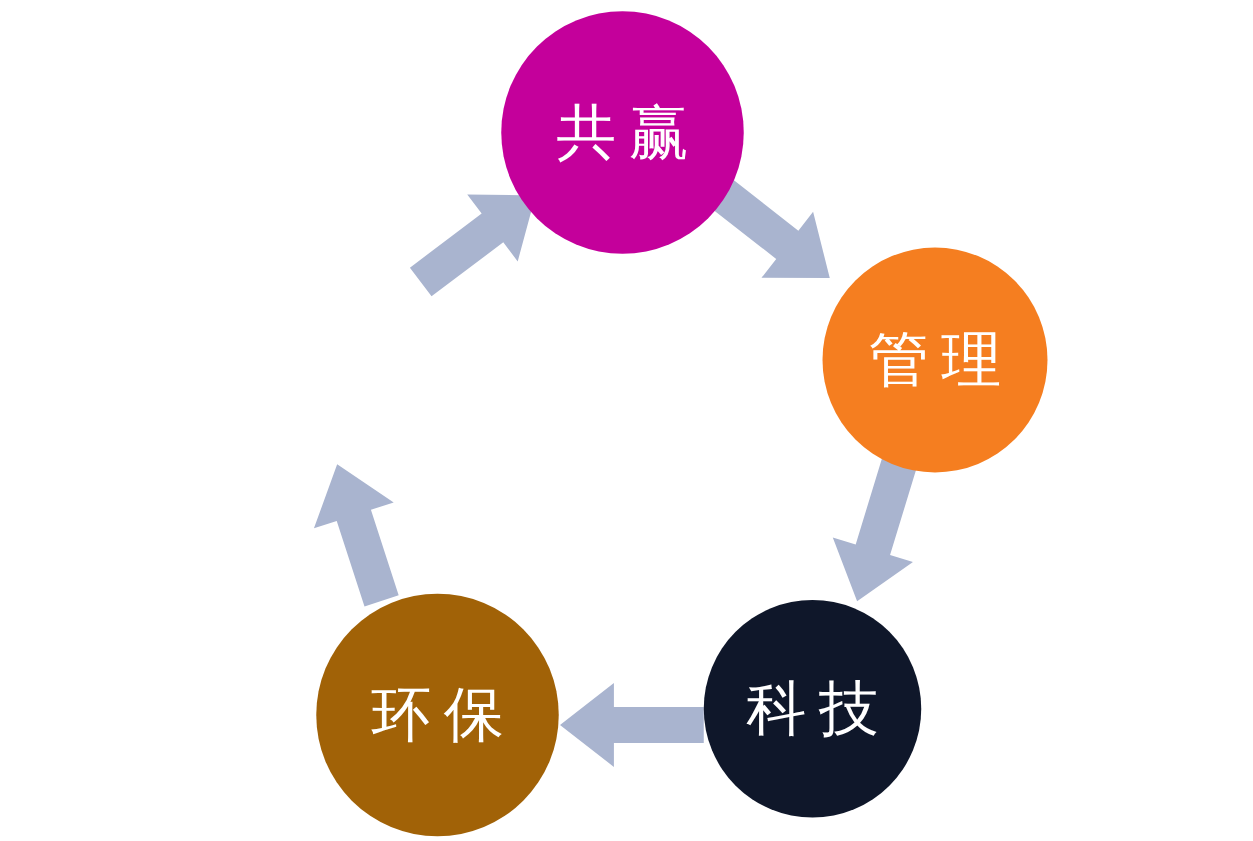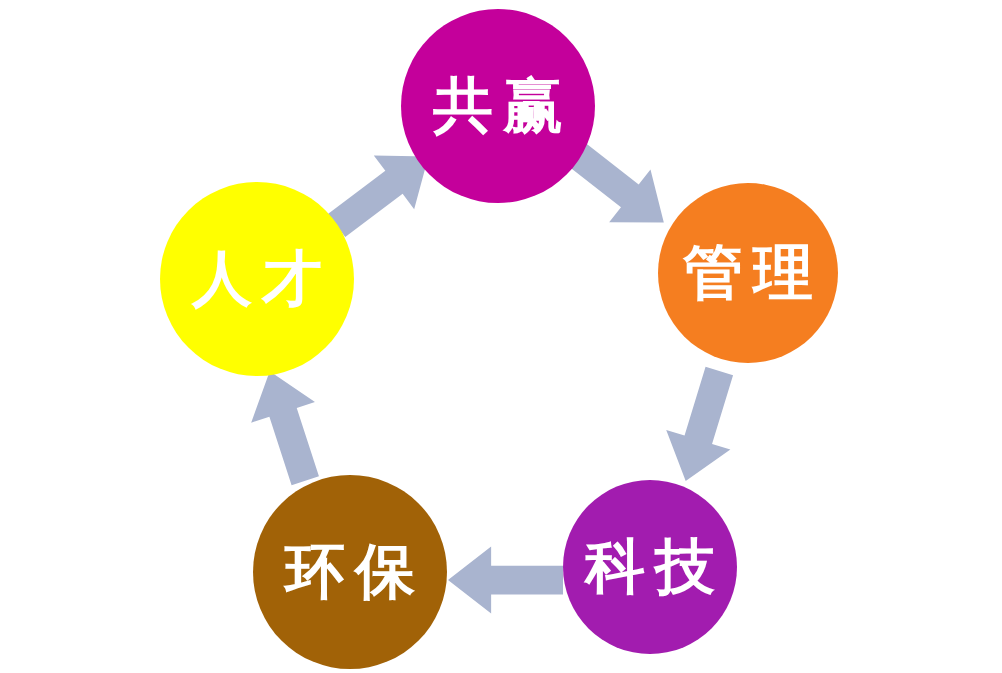--- a/index.html
+++ b/index.html
@@ -18,30 +18,30 @@
   }
   .node {
     position: absolute;
     border-radius: 50%;
     display: flex;
     align-items: center;
     justify-content: center;
   }
   .node-label {
     color: #ffffff;
-    font-weight: bold;
-    font-size: 60px;
+    font-weight: normal;
+    font-size: 48px;
     letter-spacing: 10px;
     text-indent: 10px;
     white-space: nowrap;
     user-select: none;
   }
   
   .node-winwin      { left: 401px; top:   9px; width: 194px; height: 194px; }
-  .node-management  { left: 658px; top: 183px; width: 180px; height: 180px; }
+  .node-management  { left: 658px; top: 198px; width: 180px; height: 180px; }
   .node-technology  { left: 563px; top: 480px; width: 174px; height: 174px; }
   .node-environment { left: 253px; top: 475px; width: 194px; height: 194px; }
   .node-talent      { left: 160px; top: 182px; width: 194px; height: 194px; }
 
   .arrow {
     position: absolute;
     width: 115px;
     height: 70px;
     overflow: visible;
   }
@@ -78,25 +78,22 @@
   </svg>
 
   <div class="node node-winwin" style="background-color: rgb(196, 0, 155);">
     <span class="node-label">共赢</span>
   </div>
 
   <div class="node node-management" style="background-color: rgb(245, 126, 32);">
     <span class="node-label">管理</span>
   </div>
 
-  <div class="node node-technology" style="background-color: #a21caf;">
+  <div class="node node-technology" style="background-color: #0f172a;">
     <span class="node-label">科技</span>
   </div>
 
   <div class="node node-environment" style="background-color: #a16207;">
     <span class="node-label">环保</span>
   </div>
 
-  <div class="node node-talent" style="background-color: rgb(255, 255, 0);">
-    <span class="node-label">人才</span>
-  </div>
 
 </div>
 
 </body></html>

